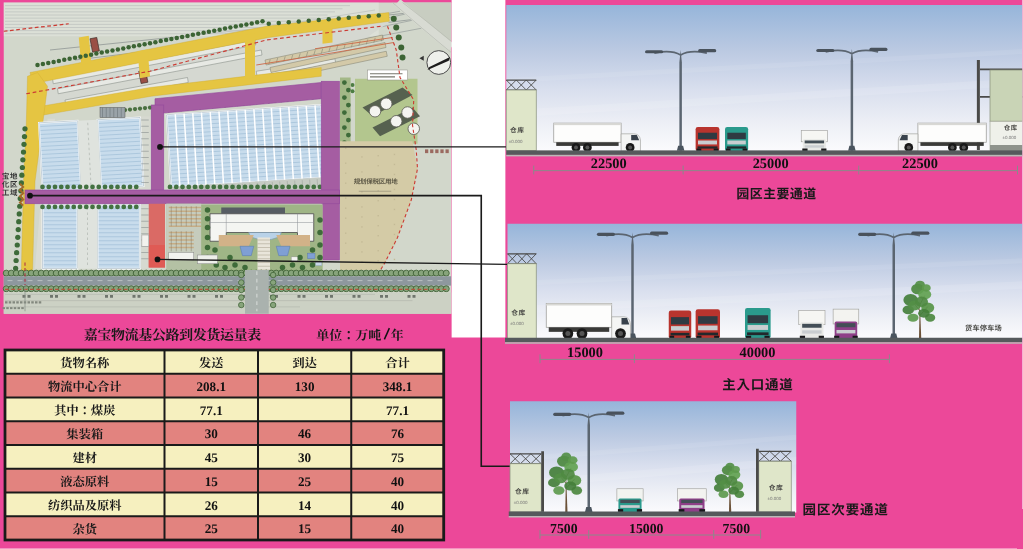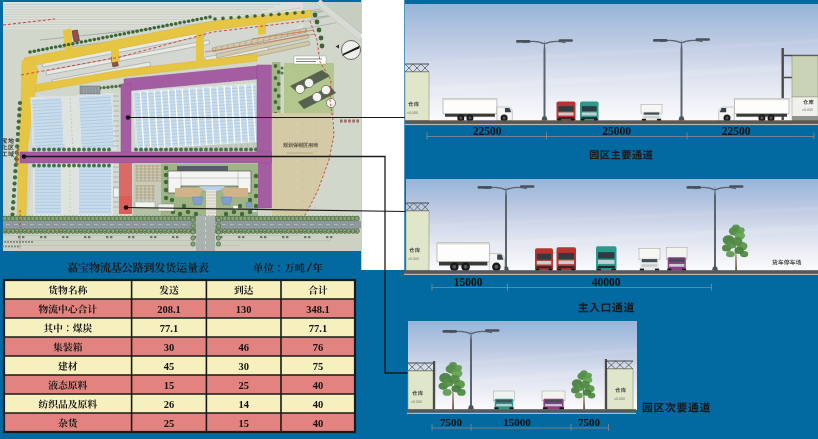--- a/index.html
+++ b/index.html
@@ -1,14 +1,14 @@
 <!DOCTYPE html>
 <html><head><meta charset="utf-8"><style>
 html,body{margin:0;padding:0;background:#fff;}
-#page{position:relative;width:818px;height:439px;background:#0369a1;overflow:hidden;}
+#page{position:relative;width:818px;height:439px;background:#ec4899;overflow:hidden;}
 </style></head><body>
 <div id="page">
 <svg width="818" height="439" viewBox="0 0 818 439">
 <defs>
         <linearGradient id="skyg" x1="0" y1="0" x2="0" y2="1">
           <stop offset="0" stop-color="#96b5da"></stop>
           <stop offset="0.32" stop-color="#bccae2"></stop>
           <stop offset="0.58" stop-color="#d9dfee"></stop>
           <stop offset="0.82" stop-color="#eef0f6"></stop>
           <stop offset="1" stop-color="#fbfbfd"></stop>

